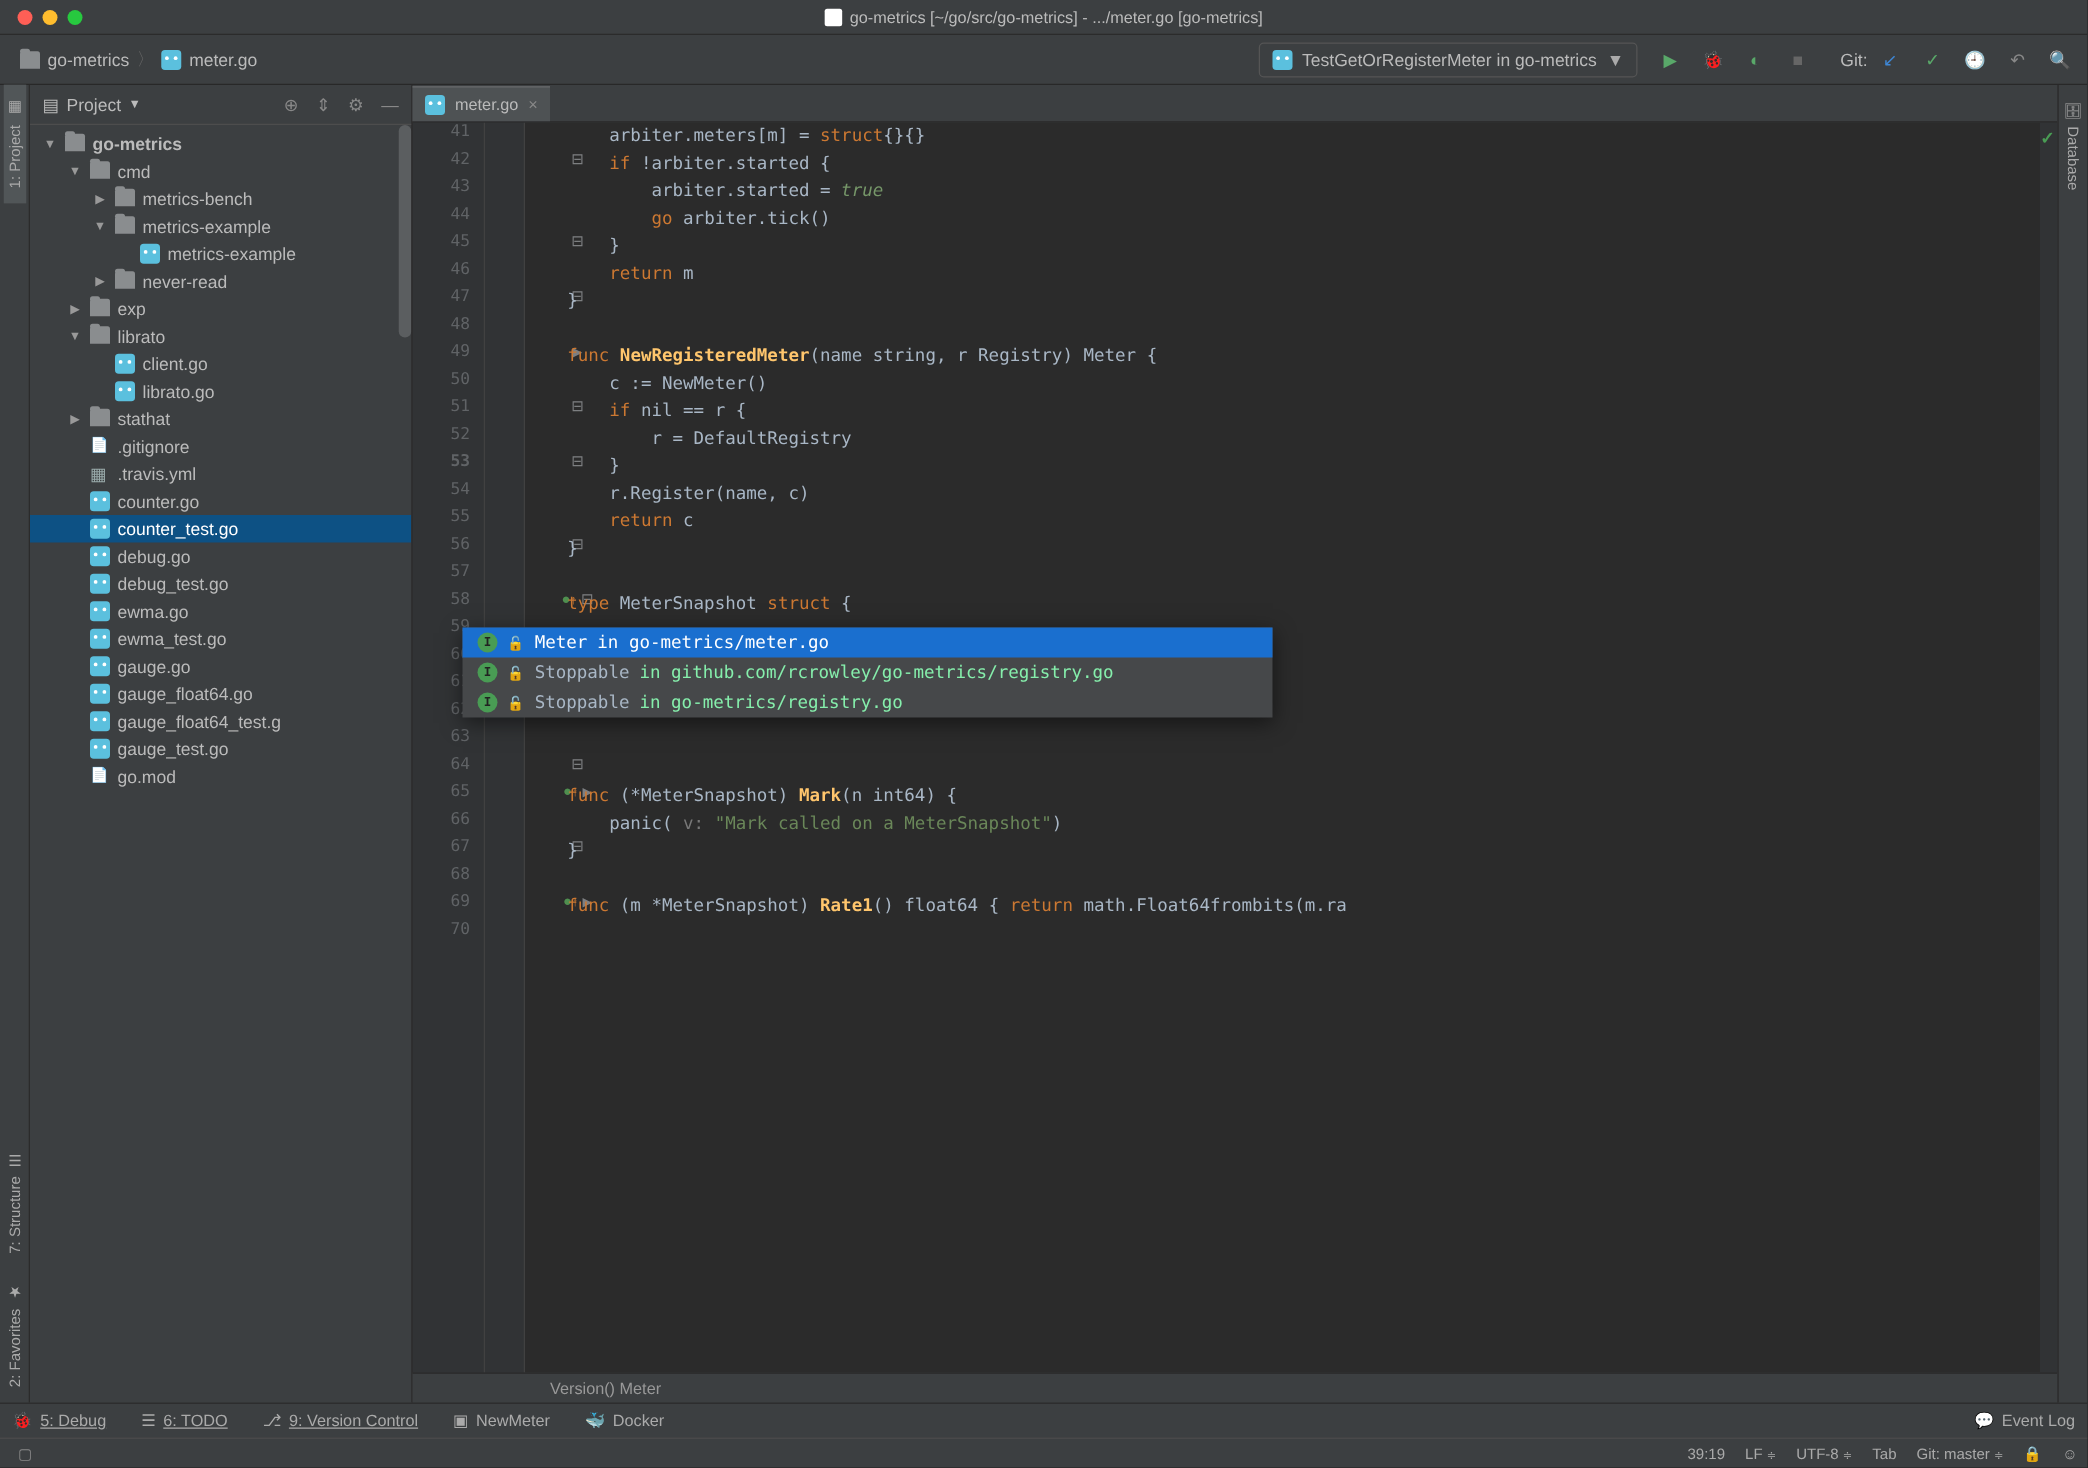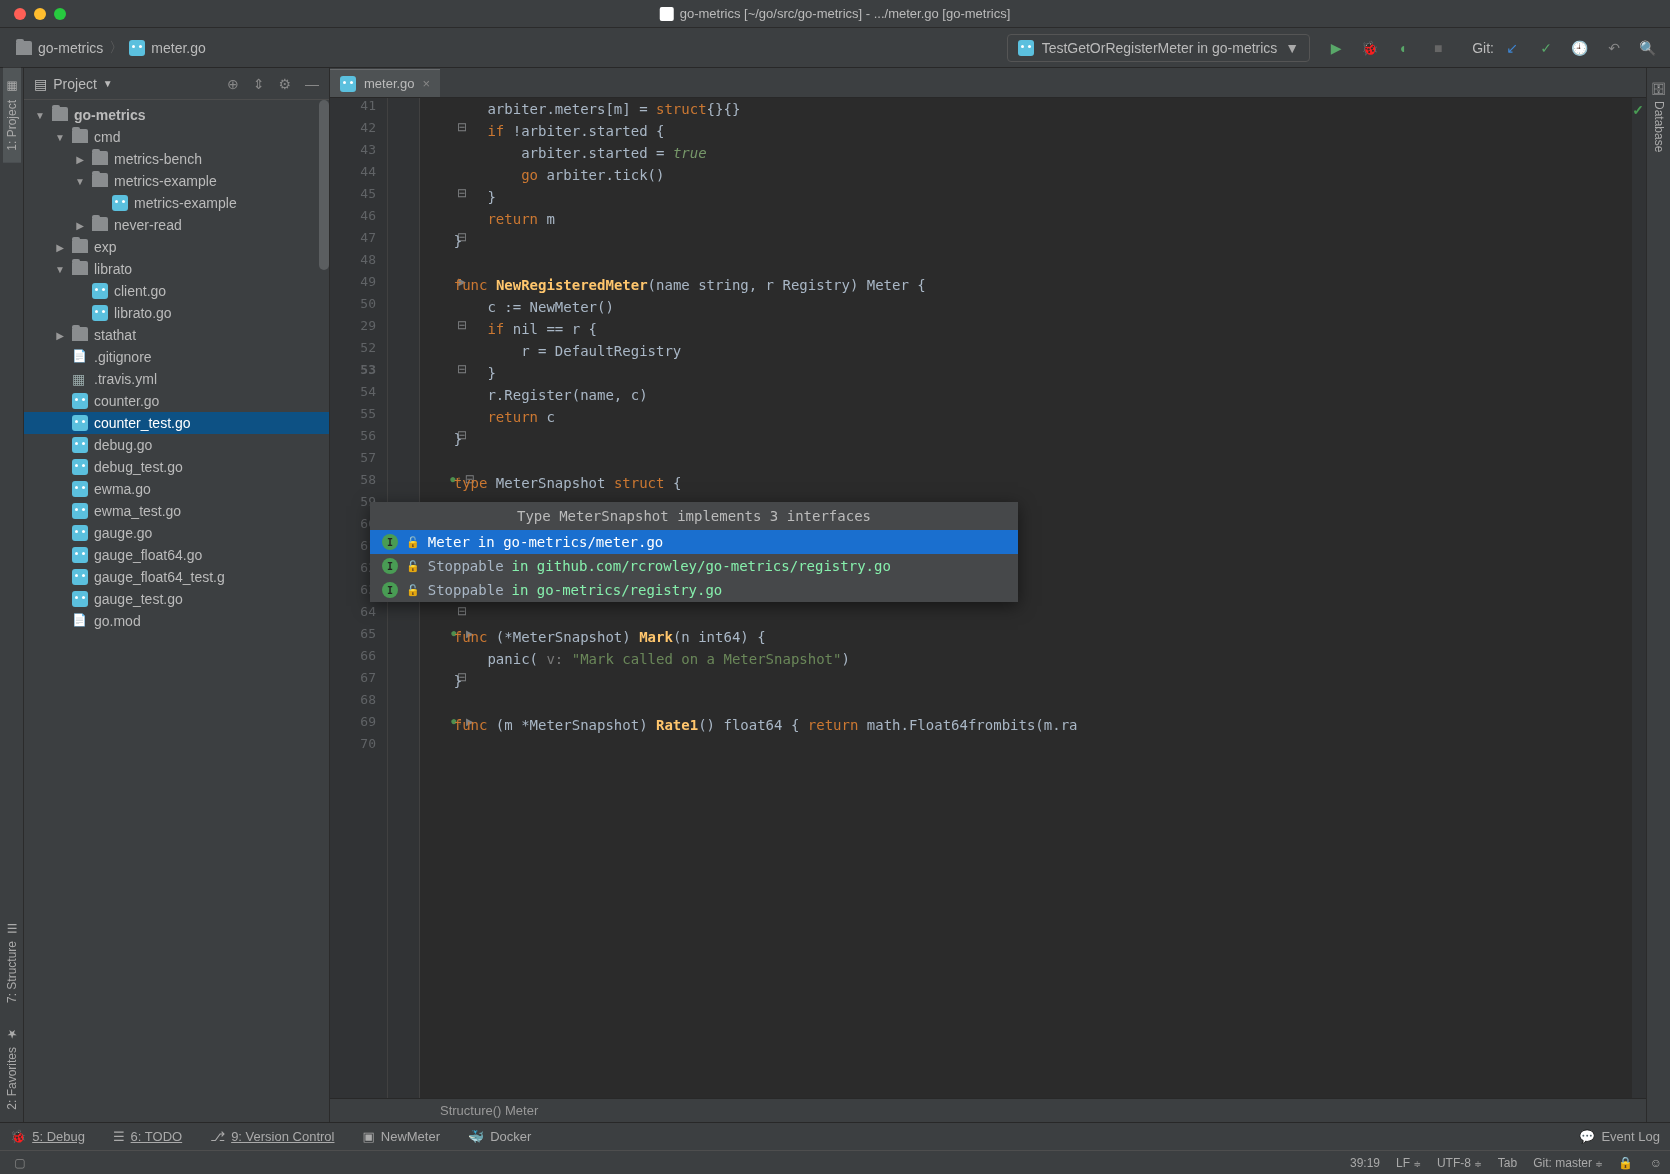--- a/index.html
+++ b/index.html
@@ -312,21 +312,21 @@
           <div class="ln" style="top: 0px;">41</div>
           <div class="ln" style="top: 22px;">42</div>
           <div class="ln" style="top: 44px;">43</div>
           <div class="ln" style="top: 66px;">44</div>
           <div class="ln" style="top: 88px;">45</div>
           <div class="ln" style="top: 110px;">46</div>
           <div class="ln" style="top: 132px;">47</div>
           <div class="ln" style="top: 154px;">48</div>
           <div class="ln" style="top: 176px;">49</div>
           <div class="ln" style="top: 198px;">50</div>
-          <div class="ln" style="top: 220px;">29</div>
+          <div class="ln" style="top: 220px;">51</div>
           <div class="ln" style="top: 242px;">52</div>
           <div class="ln" style="top: 264px; font-weight: bold;">53</div>
           <div class="ln" style="top: 286px;">54</div>
           <div class="ln" style="top: 308px;">55</div>
           <div class="ln" style="top: 330px;">56</div>
           <div class="ln" style="top: 352px;">57</div>
           <div class="ln" style="top: 374px;">58</div>
           <div class="ln" style="top: 396px;">59</div>
           <div class="ln" style="top: 418px;">60</div>
           <div class="ln" style="top: 440px;">61</div>
@@ -371,21 +371,20 @@
           <div class="gmark" style="top: 594px;"></div>
           <div class="gmark" style="top: 616px;"><span style="color:#4f8f4f">●</span><span style="color:#cc7832;font-size:10px">↑</span> <span style="color:#7d7f81;font-size:10px">▶</span></div>
           <div class="gmark" style="top: 638px;"></div>
         </div>
       <div class="code" id="code"><div class="line" style="top: 0px;">        arbiter.meters[m] = <span class="kw">struct</span>{}{}</div><div class="line" style="top: 22px;">        <span class="kw">if</span> !arbiter.started {</div><div class="line" style="top: 44px;">            arbiter.started = <span class="str">true</span></div><div class="line" style="top: 66px;">            <span class="kw">go</span> arbiter.tick()</div><div class="line" style="top: 88px;">        }</div><div class="line" style="top: 110px;">        <span class="kw">return</span> m</div><div class="line" style="top: 132px;">    }</div><div class="line" style="top: 154px;"></div><div class="line" style="top: 176px;">    <span class="kw">func</span> <span class="fn">NewRegisteredMeter</span>(name <span class="typ">string</span>, r <span class="typ">Registry</span>) <span class="typ">Meter</span> {</div><div class="line" style="top: 198px;">        c := NewMeter()</div><div class="line" style="top: 220px;">        <span class="kw">if</span> nil == r {</div><div class="line" style="top: 242px;">            r = DefaultRegistry</div><div class="line" style="top: 264px;">        }</div><div class="line" style="top: 286px;">        r.Register(name, c)</div><div class="line" style="top: 308px;">        <span class="kw">return</span> c</div><div class="line" style="top: 330px;">    }</div><div class="line" style="top: 352px;"></div><div class="line" style="top: 374px;">    <span class="kw">type</span> MeterSnapshot <span class="kw">struct</span> {</div><div class="line" style="top: 396px;"></div><div class="line" style="top: 418px;"></div><div class="line" style="top: 440px;"></div><div class="line" style="top: 462px;"></div><div class="line" style="top: 484px;"></div><div class="line" style="top: 506px;"></div><div class="line" style="top: 528px;">    <span class="kw">func</span> (*MeterSnapshot) <span class="fn">Mark</span>(n <span class="typ">int64</span>) {</div><div class="line" style="top: 550px;">        panic( <span class="param-hint">v:</span> <span class="cmt">"Mark called on a MeterSnapshot"</span>)</div><div class="line" style="top: 572px;">    }</div><div class="line" style="top: 594px;"></div><div class="line" style="top: 616px;">    <span class="kw">func</span> (m *MeterSnapshot) <span class="fn">Rate1</span>() <span class="typ">float64</span> { <span class="kw">return</span> math.Float64frombits(m.ra</div><div class="line" style="top: 638px;"></div></div>
       <div class="errorstrip">
         <span class="ok-mark">✓</span>
       </div>
 
       <div class="popup" id="popup" style="left:40px; top:404px; width:648px;">
-        <div class="popup-hdr">Type MeterSnapshot implements 3 interfaces</div>
       <div class="popup-row sel">
             <span class="pbadge">I</span>
             <span class="ptype">🔓</span>
             <span>Meter</span> 
             <span class="">in go-metrics/meter.go</span>
           </div>
           <div class="popup-row">
             <span class="pbadge">I</span>
             <span class="ptype">🔓</span>
             <span>Stoppable</span> 
@@ -393,21 +392,21 @@
           </div>
           <div class="popup-row">
             <span class="pbadge">I</span>
             <span class="ptype">🔓</span>
             <span>Stoppable</span> 
             <span class="pdim">in go-metrics/registry.go</span>
           </div>
         </div>
     </div>
     <div class="bcrumb">
-      <span>Structure() Meter</span>
+      <span>Version() Meter</span>
     </div>
   </div>
 
   <div class="rightstrip">
     <div class="vtab">
         <span>🗄</span> 
         <span>Database</span>
       </div>
   </div>
 </div>

